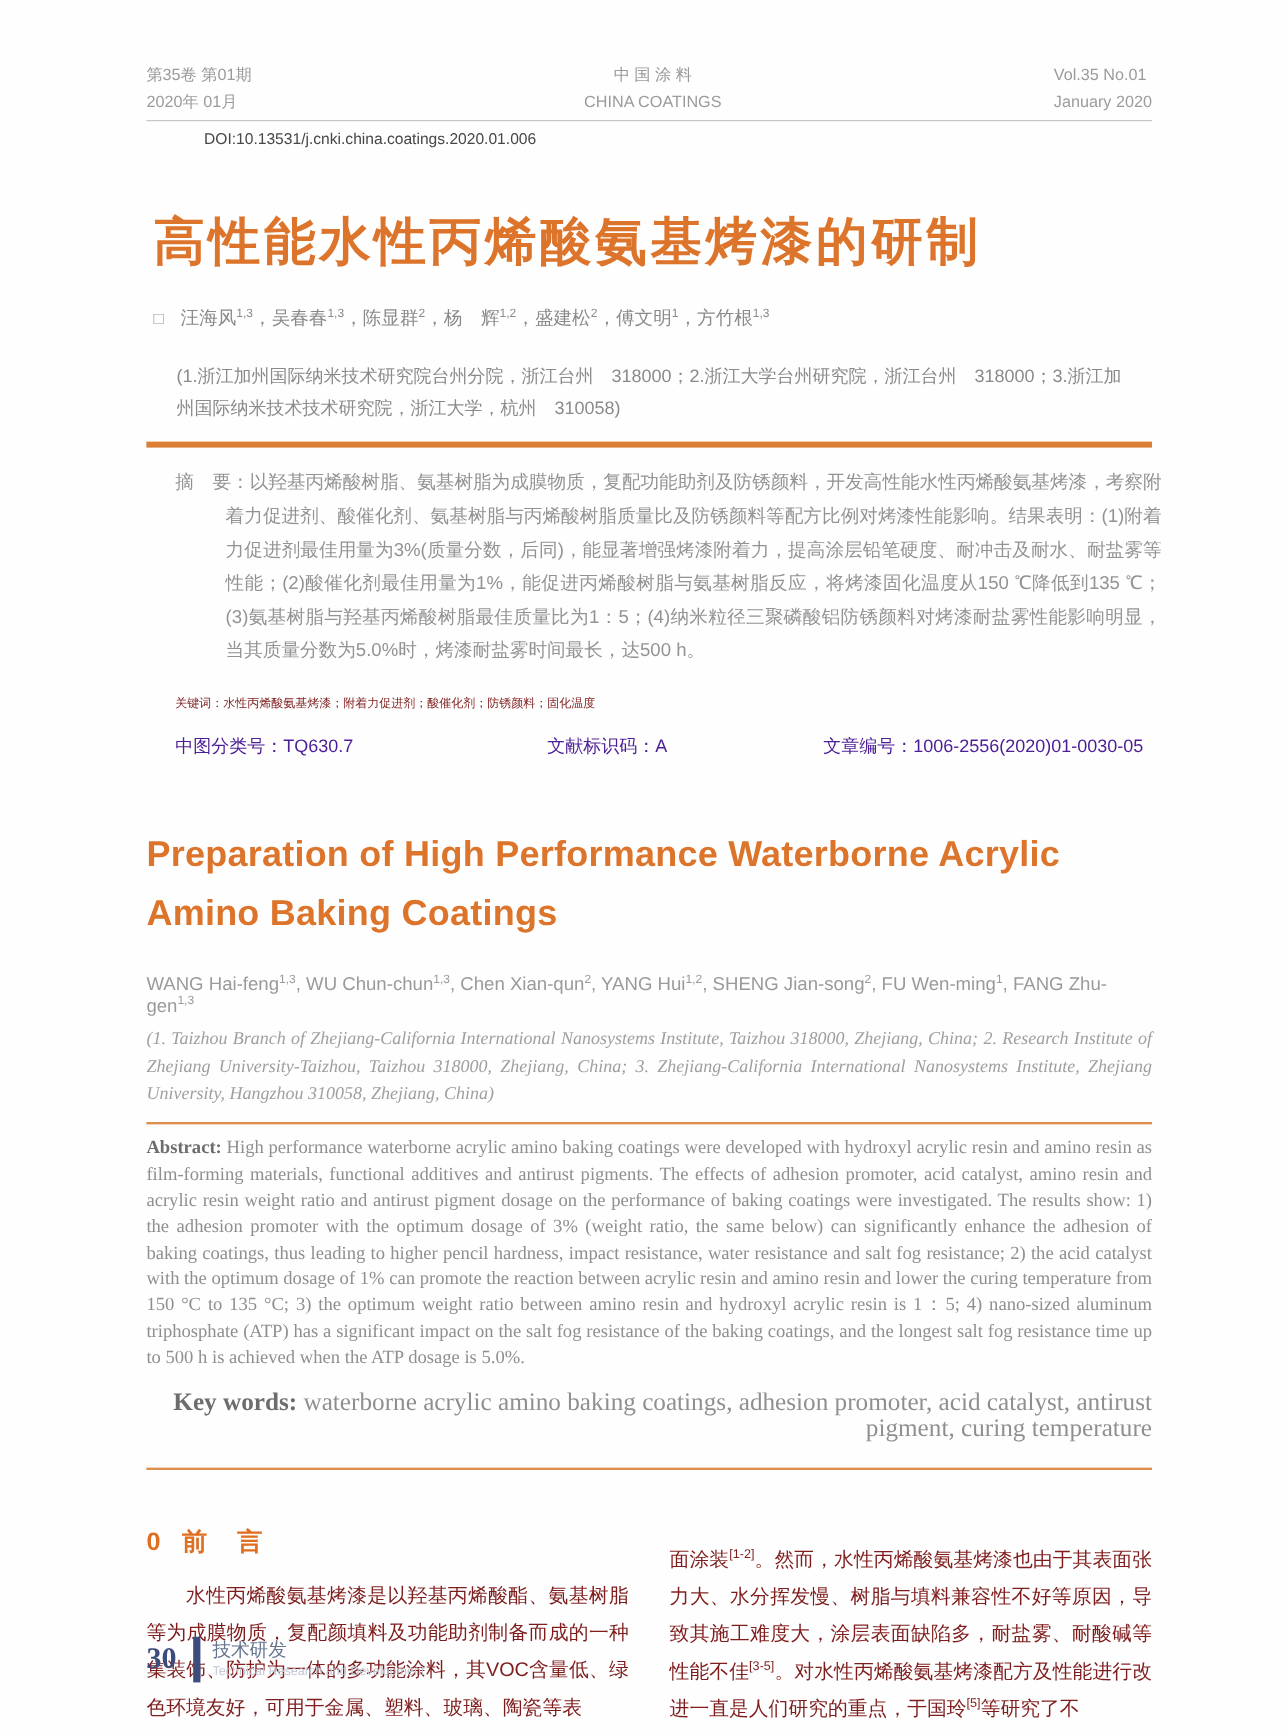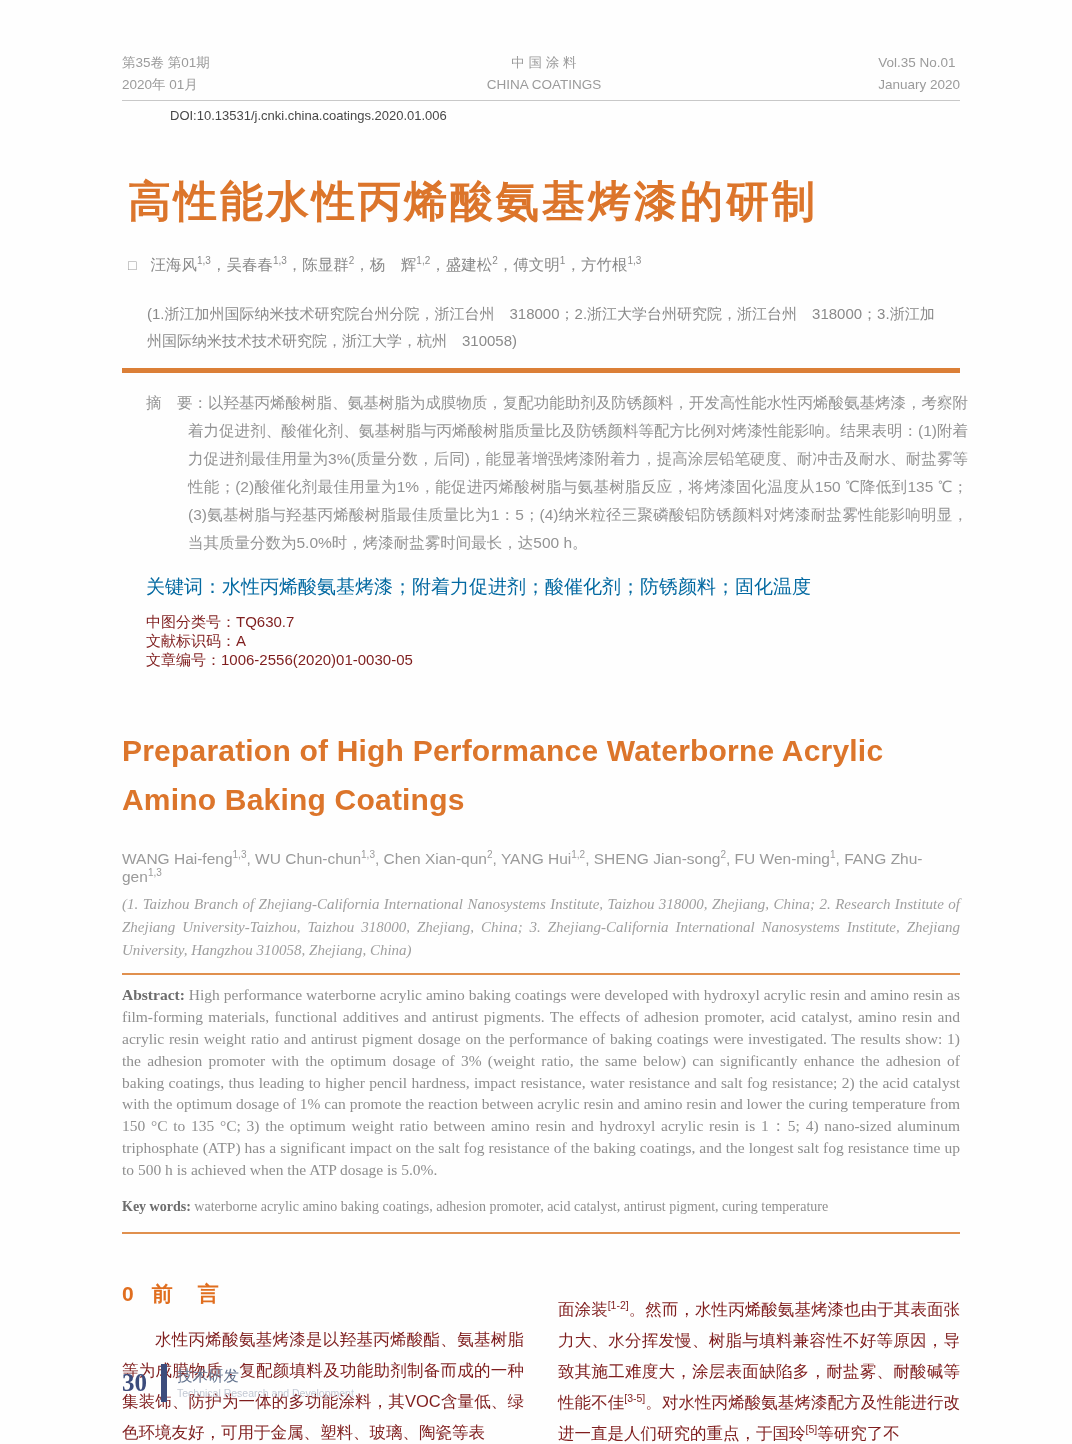--- a/index.html
+++ b/index.html
@@ -19,34 +19,34 @@
               margin:50px 0 0 6px; }
   .authors-cn { margin-top:24px; margin-left:6px; color:#8a8a8a; font-size:15.5px; }
   .square { display:inline-block; margin-right:14px; font-size:14px; color:#9a9a9a; }
   sup { font-size:10px; line-height:0; }
   .affil-cn { margin-top:24px; margin-left:25px; color:#8a8a8a; font-size:15px; line-height:1.8; width:800px; }
   .rule-orange-thick { height:5px; background:#db7f37; margin-top:14px; }
 
   
   .abstract-cn { margin-top:16px; margin-left:24px; width:780px; color:#939393; font-size:15.5px;
                  line-height:28px; text-align:justify; padding-left:42px; text-indent:-42px; }
-  .keywords-cn { margin-top:12px; margin-left:24px; color:#0369a1; font-size:19px; line-height:28px; }
-  .clc-row { display:flex; margin-left:24px; margin-top:12px; color:#7f1d1d; font-size:15px;flex-direction:column; }
+  .keywords-cn { margin-top:12px; margin-left:24px; color:#7f1d1d; font-size:10px; line-height:28px; }
+  .clc-row { display:flex; margin-left:24px; margin-top:12px; color:#4c1d95; font-size:15px; }
   .clc-row span:nth-child(1){ width:310px; } .clc-row span:nth-child(2){ width:230px; }
 
   
   .title-en { color:#dc752b; font-size:30px; font-weight:bold; line-height:1.65; margin-top:56px; letter-spacing:0.2px; }
   .authors-en { margin-top:22px; color:#9a9a9a; font-size:15.5px; }
   .affil-en { margin-top:7px; color:#9f9f9f; font-style:italic; font-family:"Liberation Serif", serif;
               font-size:15px; line-height:1.55; text-align:justify; }
   .rule-orange-thin { height:2px; background:#e0904e; margin-top:11px; }
   .abstract-en { margin-top:9px; color:#8f8f8f; font-family:"Liberation Serif", serif;
                  font-size:15.5px; line-height:21.8px; text-align:justify; }
   .abstract-en .lbl, .keywords-en .lbl { font-weight:bold; color:#6d6d6d; }
-  .keywords-en { margin-top:2px; color:#8f8f8f; font-family:"Liberation Serif", serif; font-size:14px; line-height:21.8px; }
+  .keywords-en { margin-top:2px; color:#8f8f8f; font-family:"Liberation Serif", serif; font-size:21px; line-height:21.8px;text-align:right; }
   .rule-orange-thin2 { height:2px; background:#e0904e; margin-top:9px; }
 
   
   .columns { display:flex; gap:34px; margin-top:44px; }
   .col { flex:1; min-width:0; }
   .sec-heading { color:#e06e1f; font-weight:bold; font-size:21px; margin:2px 0 14px 0; }
   .sec-heading .num { margin-right:18px; }
   .sec-heading .ttl { letter-spacing:2px; }
   .body-p { color:#7f1d1d; font-size:16.5px; line-height:31px; text-align:justify; }
   .indent { text-indent:2em; }

